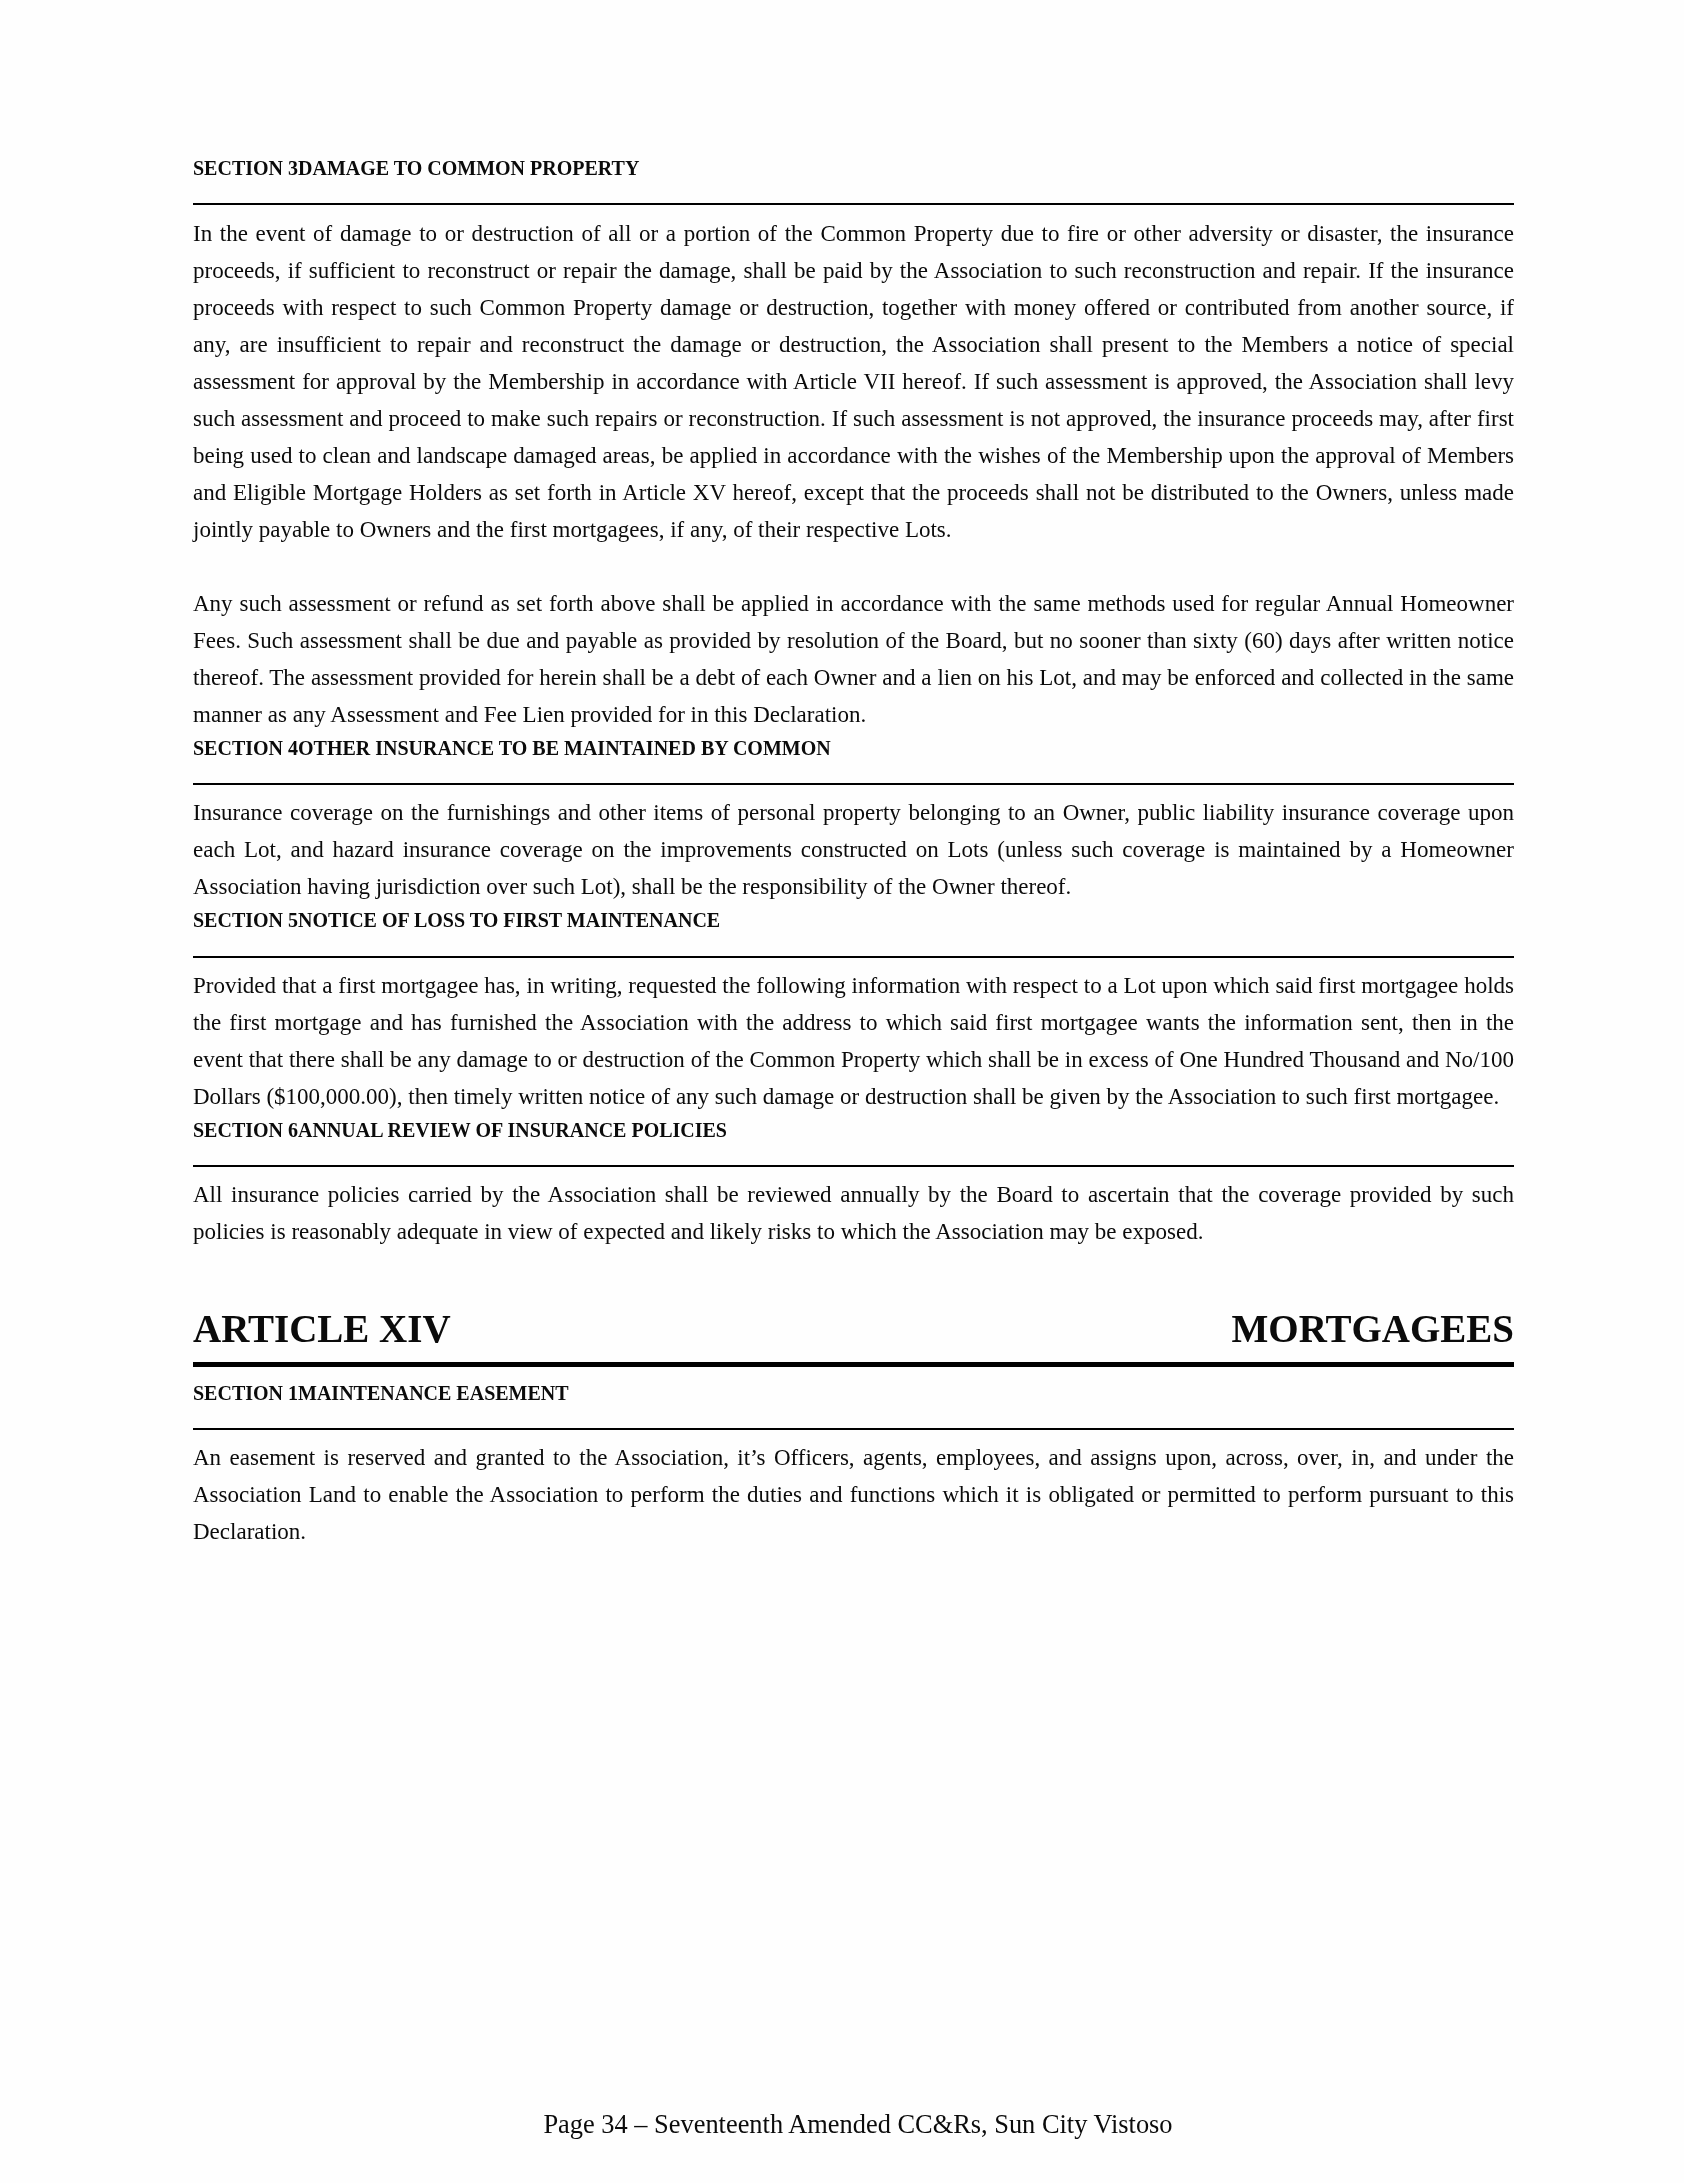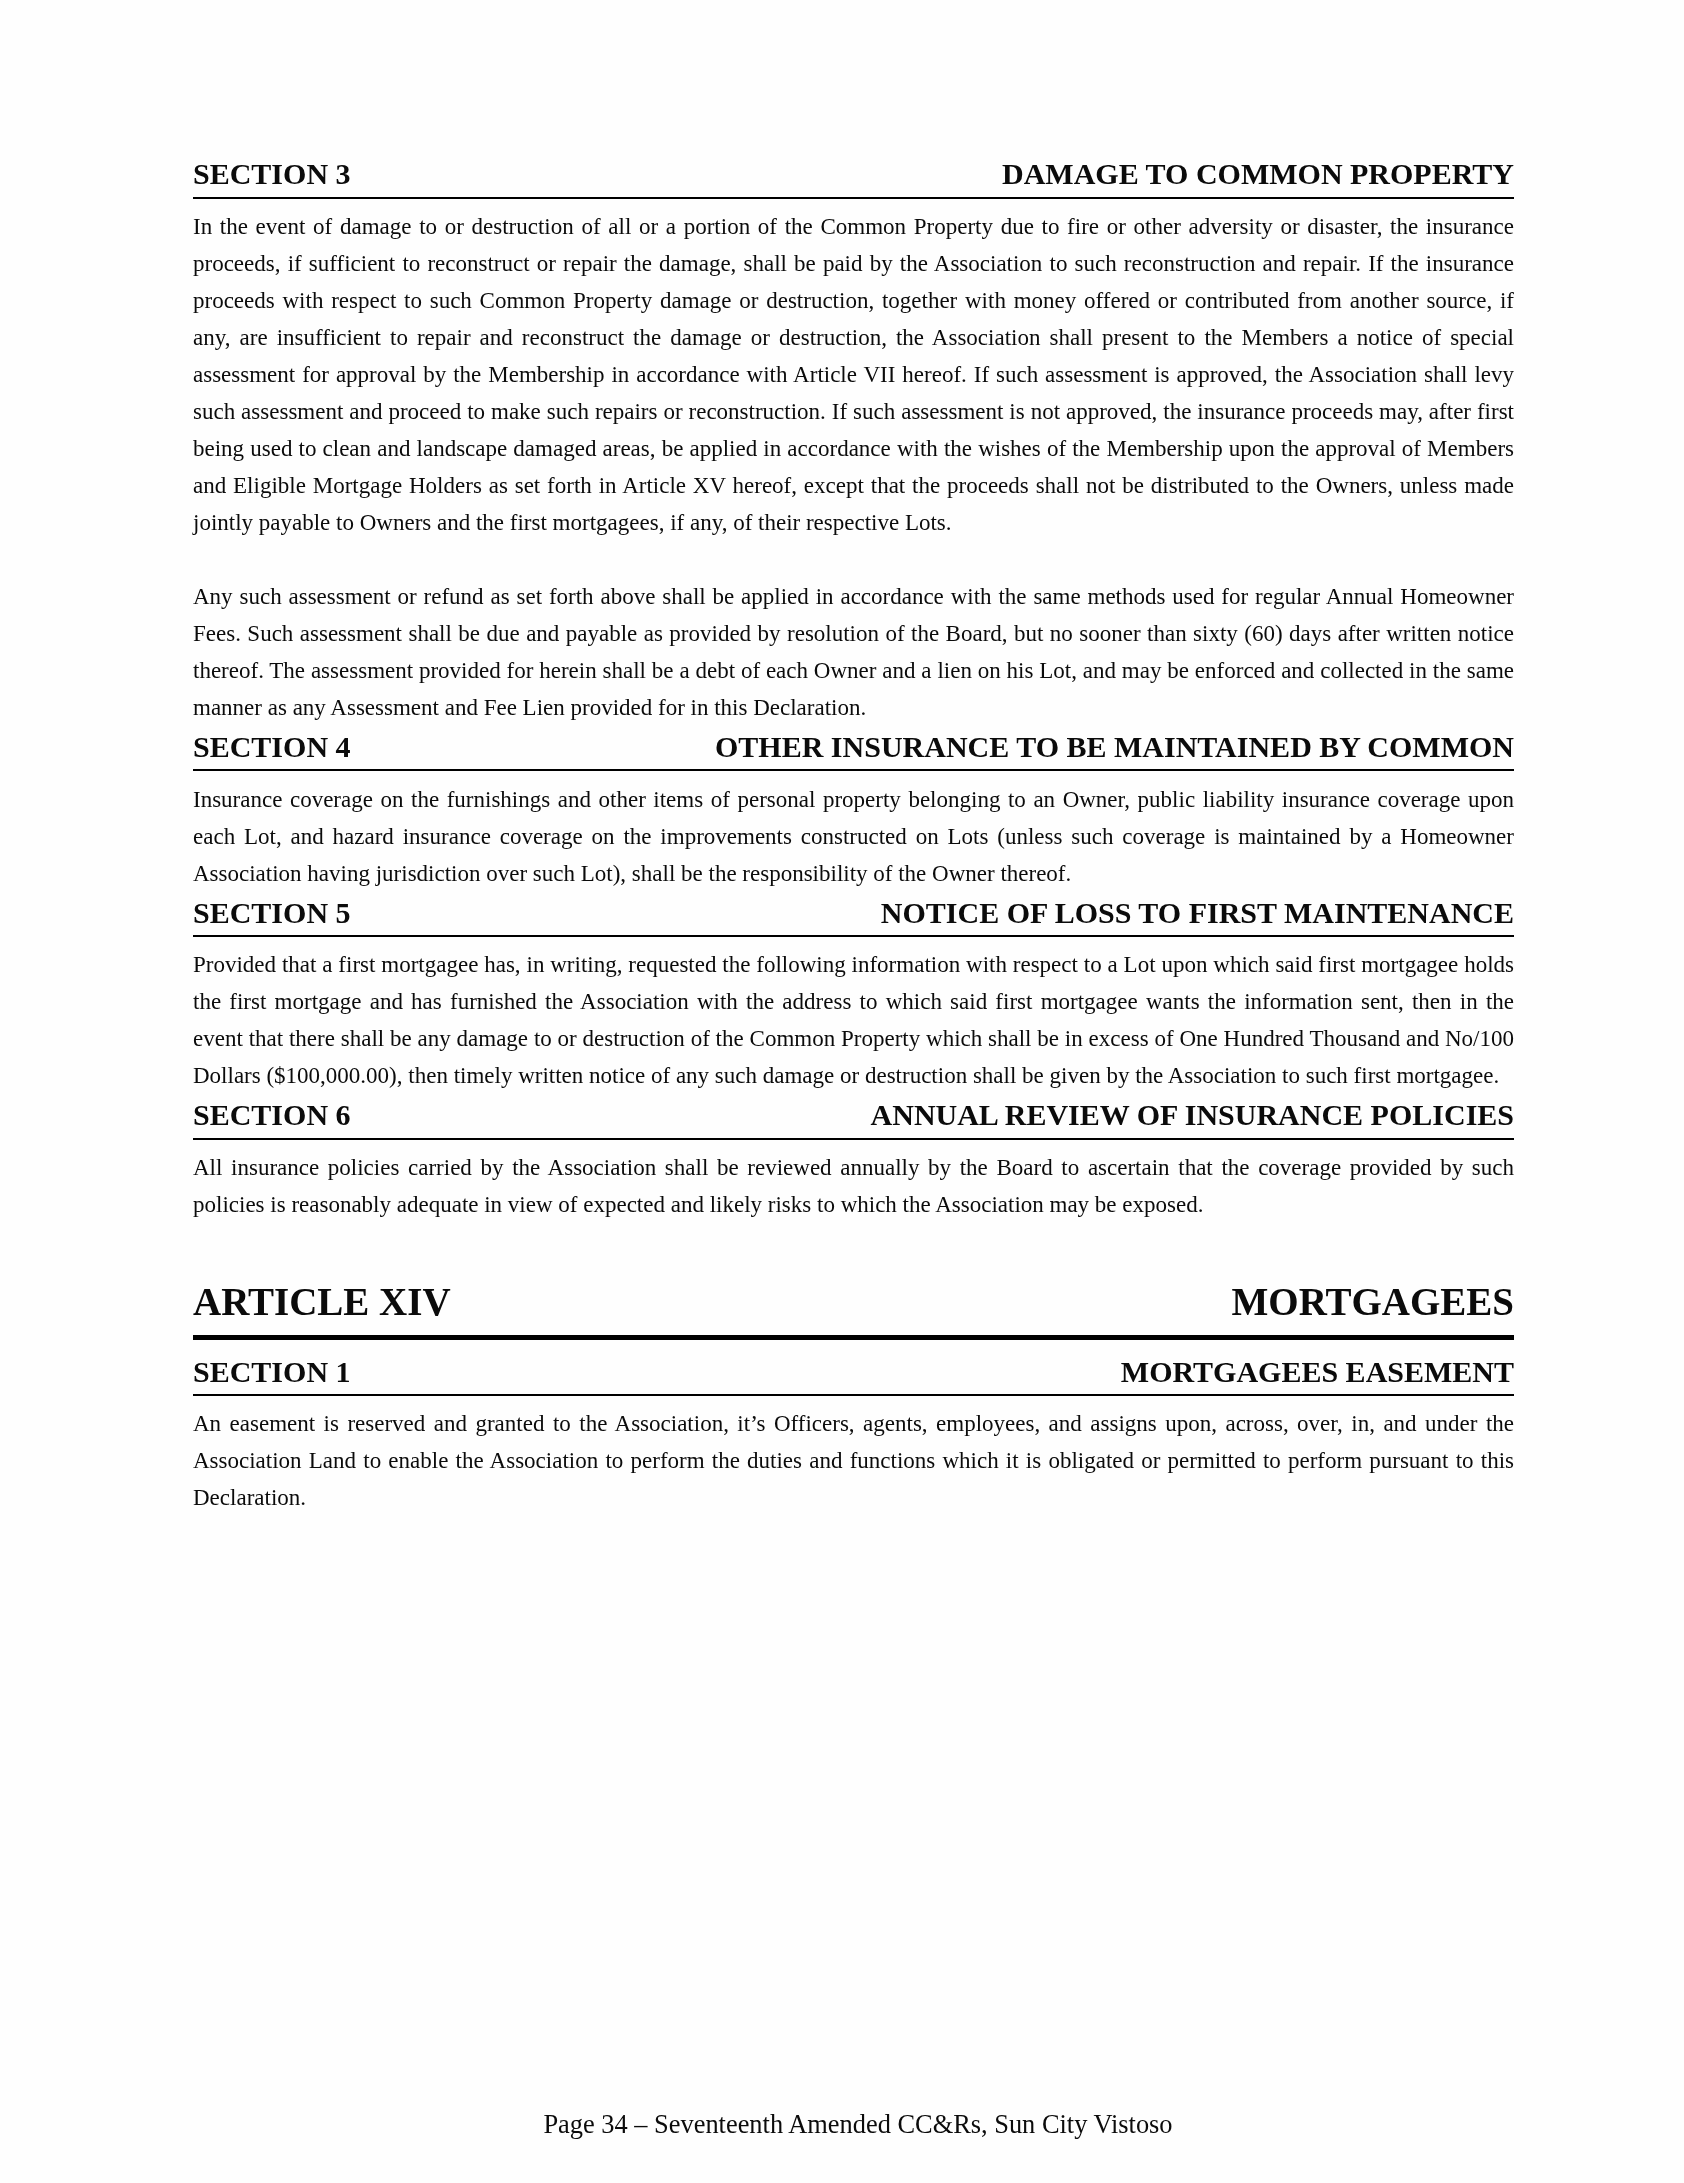--- a/index.html
+++ b/index.html
@@ -15,27 +15,27 @@
   .content {
     position: absolute;
     top: 157px;
     left: 193px;
     width: 1321px;
   }
   .sec { margin: 0; }
   .sec + .sec { margin-top: 4px; }
   .sec-header {
     display: flex;
-    justify-content: space-between;
+    justify-content: flex-start;
     align-items: baseline;
     font-weight: 700;
-    font-size: 30px;
+    font-size: 20px;
     line-height: 1.12;
     border-bottom: 2.6px solid #000;
-    padding-bottom: 6px;
+    padding-bottom: 24px;
   }
   .sec-header .sec-label { white-space: nowrap; }
   .sec-header .sec-title { white-space: nowrap; text-align: right; }
   .sec p {
     margin: 9.2px 0 0 0;
     font-size: 23px;
     line-height: 37px;
     text-align: justify;
   }
   .sec p + p { margin-top: 37px; }
@@ -102,21 +102,21 @@
     </section>
 
     <div class="article-header">
       <span>ARTICLE XIV</span>
       <span>MORTGAGEES</span>
     </div>
 
     <section class="sec article-section">
       <div class="sec-header">
         <span class="sec-label">SECTION 1</span>
-        <span class="sec-title">MORTGAGEES EASEMENT</span>
+        <span class="sec-title">MAINTENANCE EASEMENT</span>
       </div>
       <p>An easement is reserved and granted to the Association, it’s Officers, agents, employees, and assigns upon, across, over, in, and under the Association Land to enable the Association to perform the duties and functions which it is obligated or permitted to perform pursuant to this Declaration.</p>
     </section>
 
   </div>
 
   <div class="footer">Page 34 – Seventeenth Amended CC&amp;Rs, Sun City Vistoso</div>
 </div>
 
 

